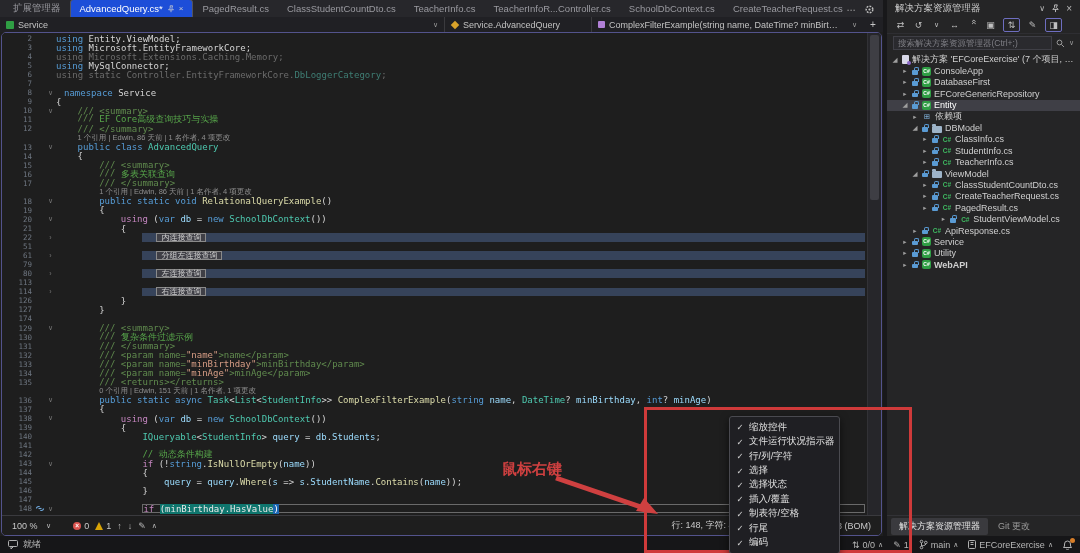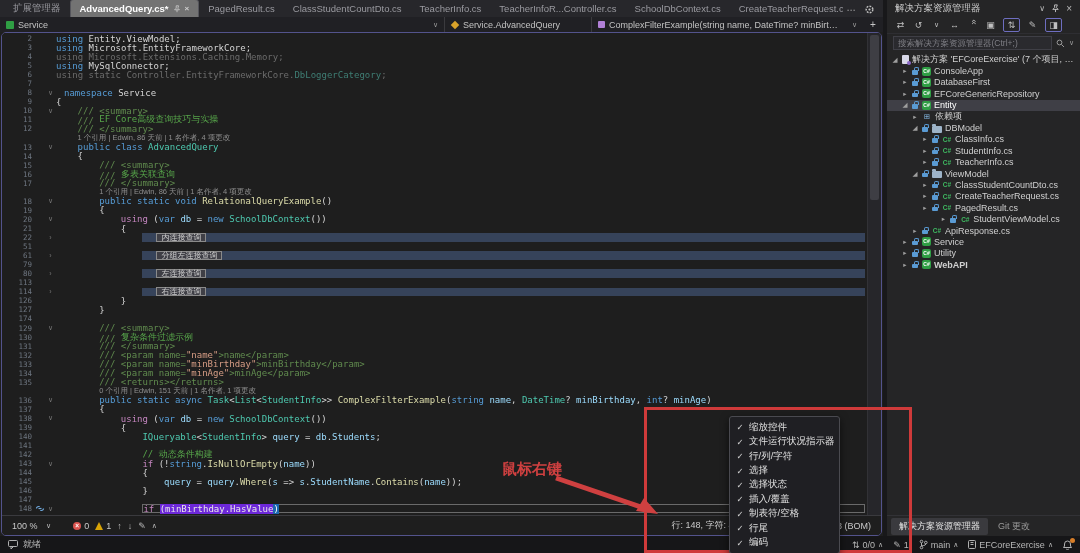--- a/index.html
+++ b/index.html
@@ -4,44 +4,44 @@
 <style>
   html,body{margin:0;padding:0;background:#111;}
   .app{position:relative;width:1080px;height:553px;background:#1e1e1e;overflow:hidden;
        font-family:"Liberation Sans","DejaVu Sans",sans-serif;-webkit-font-smoothing:antialiased;}
   .main{display:flex;height:536px;}
   
   .editor-col{width:883px;display:flex;flex-direction:column;background:#1e1e1e;min-width:0;}
   .tabbar{height:17px;background:#27272b;display:flex;align-items:flex-end;font-size:9.5px;color:#9a9aa0;padding-left:4px;}
   .tabs{display:flex;align-items:flex-end;flex:1;min-width:0;overflow:hidden;}
   .tab{padding:2px 9px 2px 9px;white-space:nowrap;display:flex;align-items:center;gap:4px;height:13px;}
-  .tab.active{background:#737373;color:#fff;font-weight:bold;border-radius:4px 4px 0 0;border:1px solid #55555c;border-bottom:none;}
+  .tab.active{background:#1d4ed8;color:#fff;font-weight:normal;border-radius:4px 4px 0 0;border:1px solid #55555c;border-bottom:none;}
   .tab .t-ic{font-size:8px;color:#cfcfcf;}
   .tabbar-right{display:flex;align-items:center;gap:8px;padding:0 8px 2px 4px;color:#c0c0c0;}
   .crumbbar{height:15px;background:#202024;display:flex;align-items:center;font-size:9px;color:#c2c2c2;}
   .bc-seg{display:flex;align-items:center;gap:4px;padding:0 6px;height:100%;border-right:1px solid #3a3a3e;min-width:0;}
   .bc-seg .chev{margin-left:auto;color:#9a9a9a;font-size:7px;padding-left:6px;}
   .bc-label{white-space:nowrap;overflow:hidden;text-overflow:ellipsis;}
   .bc-ico-prj{width:8px;height:8px;background:#2f9e44;border-radius:1px;flex:none;}
   .bc-ico-cls{width:6px;height:6px;background:#d8a22a;transform:rotate(45deg);flex:none;margin:0 1px;}
   .bc-ico-mth{width:7px;height:7px;background:#b180d7;border-radius:1px;flex:none;}
   .bc-plus{width:20px;text-align:center;color:#c8c8c8;font-size:10px;}
   .edframe{flex:1;display:flex;flex-direction:column;border:1px solid #53538c;border-radius:5px;margin:0 1px;overflow:hidden;min-height:0;}
   .code{flex:1;position:relative;background:#1e1e1e;min-height:0;}
   .code-lines{position:absolute;left:0;top:1px;right:14px;bottom:0;}
   .cl{display:flex;align-items:center;height:9.05px;position:relative;}
   .cl-num{width:30px;flex:none;text-align:right;padding-right:2px;color:#6e7681;font:7.5px "DejaVu Sans Mono",monospace;}
   .cl-gl{width:11px;flex:none;display:flex;align-items:center;justify-content:center;}
   .cl-fold{width:11px;flex:none;text-align:center;color:#767676;font-size:7px;}
-  .cl-txt{flex:1;display:flex;align-items:flex-end;font:9px "DejaVu Sans Mono",monospace;color:#d4d4d4;white-space:pre;margin-right:2px;min-width:0;}
+  .cl-txt{flex:1;display:flex;align-items:flex-start;font:9px "DejaVu Sans Mono",monospace;color:#d4d4d4;white-space:pre;margin-right:2px;min-width:0;}
   .lens .cl-txt{font:7.5px "Liberation Sans",sans-serif;color:#8f8f8f;}
   .tk-kw{color:#569cd6;} .tk-ct{color:#c586c0;} .tk-ty{color:#4ec9b0;} .tk-tyd{color:#3f7e74;}
   .tk-me{color:#dcdcaa;} .tk-va{color:#9cdcfe;} .tk-pl{color:#d4d4d4;} .tk-dc{color:#608b4e;}
   .tk-cm{color:#57a64a;} .tk-dm{color:#6b6b6b;} .tk-st{color:#d69d85;}
-  .tk-se{background:#6d28d9;color:#e8e8e8;} .tk-brc{background:#1b66b0;color:#fff;}
+  .tk-se{background:#0f766e;color:#e8e8e8;} .tk-brc{background:#1b66b0;color:#fff;}
   .region-bar{flex:1;background:#36435a;height:8.5px;display:flex;align-items:center;padding-left:14px;}
   .region-label{border:1px solid #8a8a8a;background:#3f3f46;color:#d0d0d0;font-size:8px;line-height:8px;padding:0 4px;height:9px;box-sizing:border-box;display:flex;align-items:center;font-family:"Liberation Sans",sans-serif;}
   .box-line{flex:1;display:flex;align-items:center;border:1px solid #6a6a6a;height:9px;box-sizing:border-box;}
   .sb{position:absolute;right:0;top:0;bottom:0;width:13px;background:#26262a;border-left:1px solid #323236;}
   .sb-thumb{position:absolute;left:2px;right:2px;top:2px;height:165px;background:#3e3e44;border-radius:2px;}
   .edstatus{height:19px;border-top:1px solid #3a3a3e;background:#1e1e1e;display:flex;align-items:center;font-size:9px;color:#c8c8c8;padding:0 10px;gap:6px;flex:none;}
   .err-dot{width:8px;height:8px;border-radius:50%;background:#d9534f;color:#fff;font-size:6.5px;line-height:8px;text-align:center;font-weight:bold;}
   .warn-tri{width:0;height:0;border-left:4.5px solid transparent;border-right:4.5px solid transparent;border-bottom:8px solid #d9a406;}
   .ed-glyph{color:#bdbdbd;font-size:9px;}
   .ed-right{margin-left:auto;display:flex;align-items:center;gap:0;}

